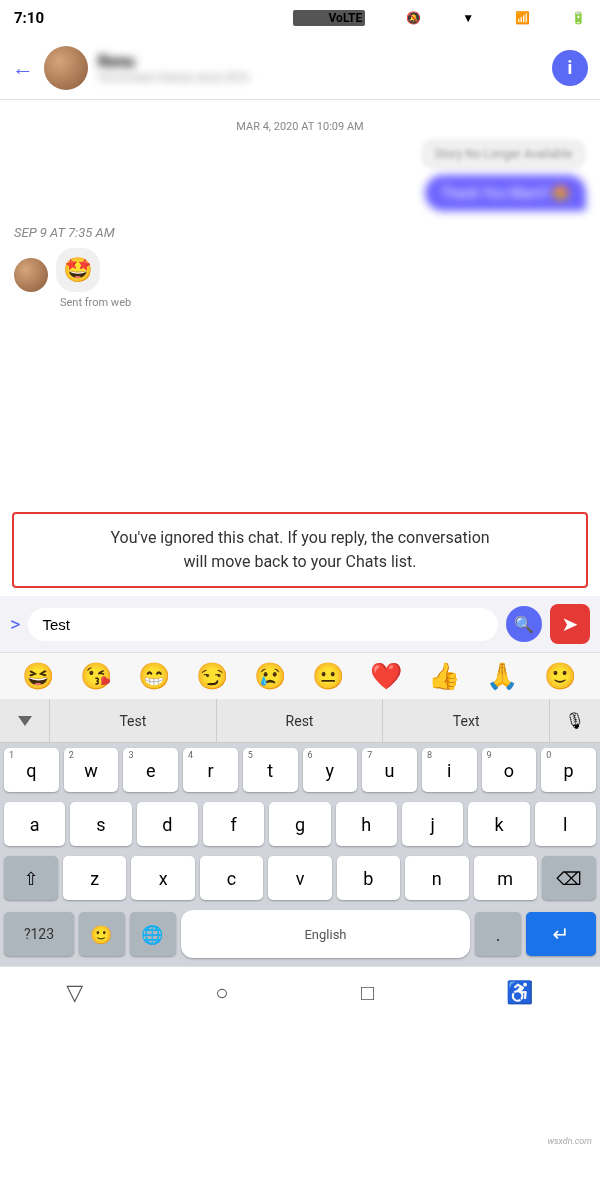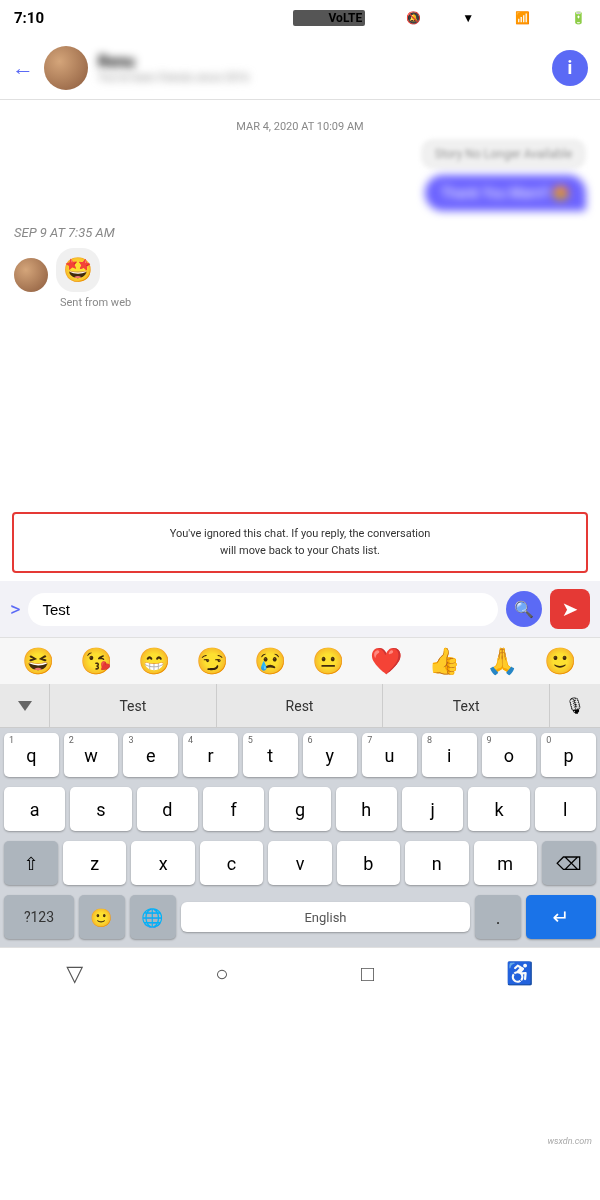--- a/index.html
+++ b/index.html
@@ -191,21 +191,21 @@
       margin-top: 2px;
     }
 
     
     .ignored-notice {
       margin: 12px 12px 8px;
       border: 2px solid #e53935;
       border-radius: 4px;
       padding: 12px 16px;
       text-align: center;
-      font-size: 11px;
+      font-size: 16px;
       color: #333;
       line-height: 1.5;
     }
 
     
     .message-input-row {
       display: flex;
       align-items: center;
       background: #f2f2f7;
       padding: 8px 10px;
@@ -402,22 +402,22 @@
       flex: 0 0 46px;
       display: flex;
       align-items: center;
       justify-content: center;
       font-size: 18px;
       cursor: pointer;
       box-shadow: 0 1px 2px rgba(0,0,0,0.3);
     }
     .key-space {
       background: #fff;
-      border-radius: 6px;
-      height: 30px;
+      border-radius: 12px;
+      height: 48px;
       flex: 1;
       display: flex;
       align-items: center;
       justify-content: center;
       font-size: 13px;
       color: #555;
       cursor: pointer;
       box-shadow: 0 1px 2px rgba(0,0,0,0.3);
     }
     .key-period {

